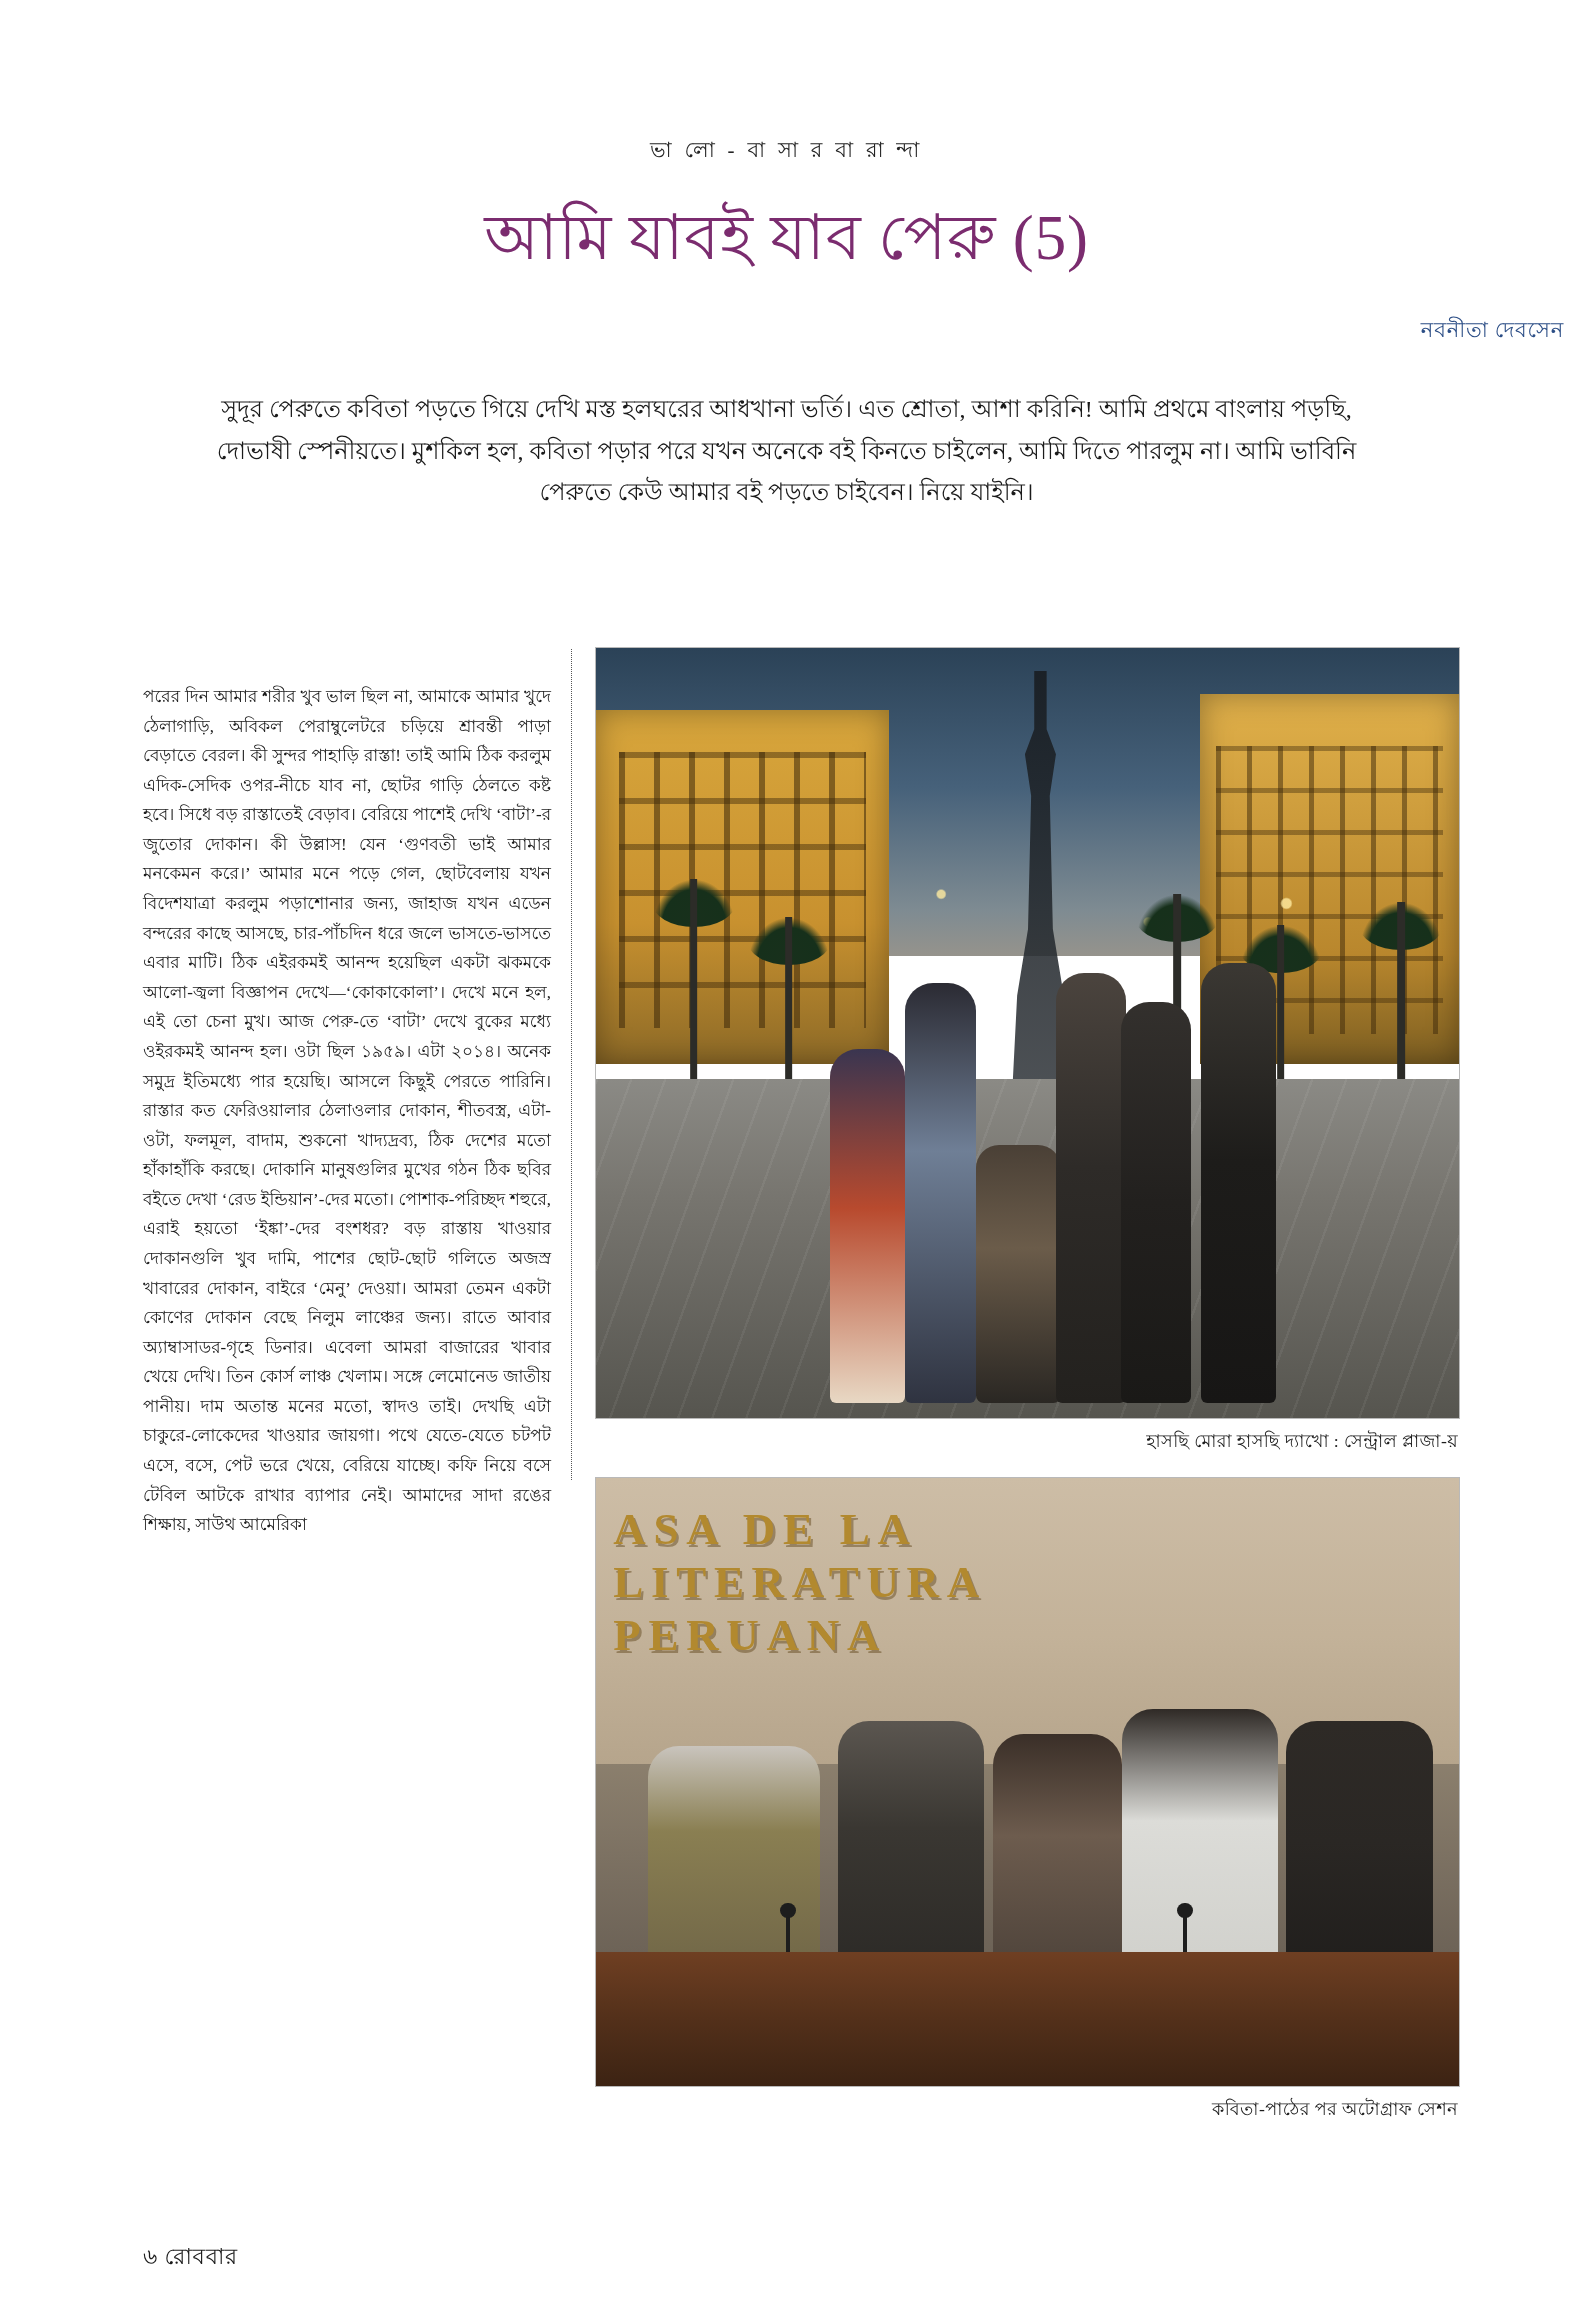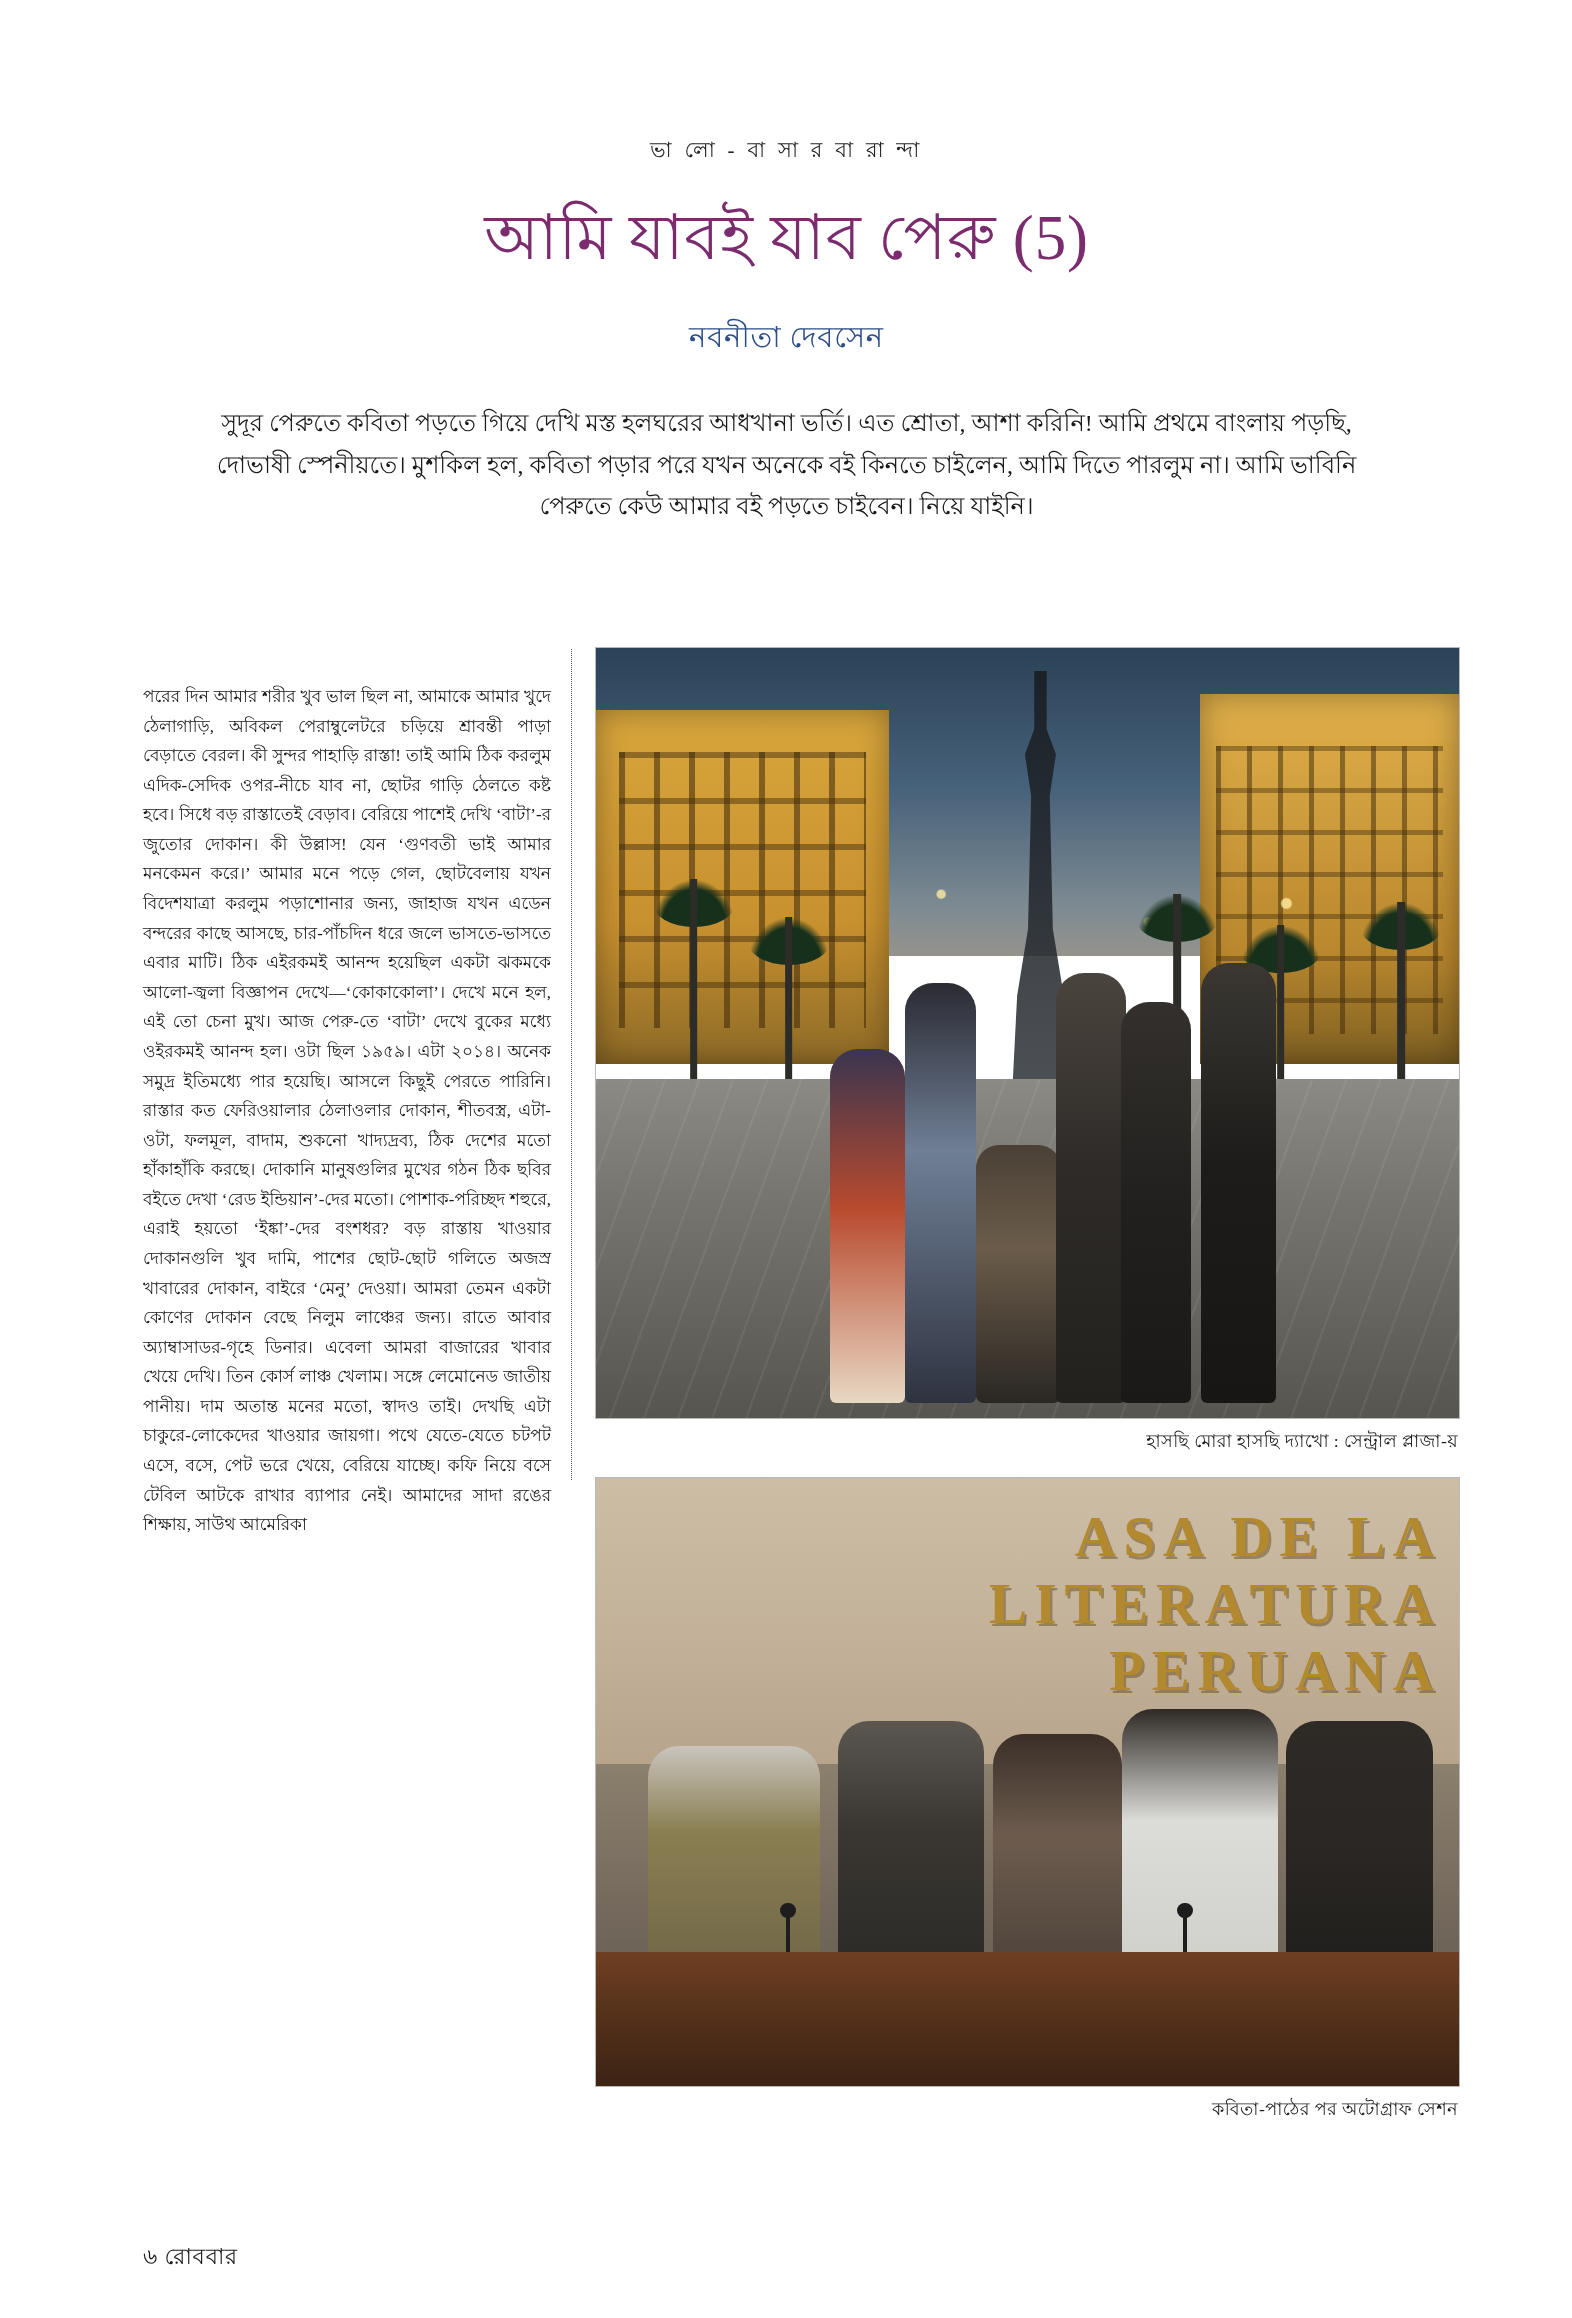--- a/index.html
+++ b/index.html
@@ -34,22 +34,22 @@
     text-align: center;
     font-family: "Liberation Serif", serif;
     font-size: 63px;
     font-weight: normal;
     color: #7b2c6f;
     margin-top: 35px;
     letter-spacing: 0.8px;
     line-height: 1.08;
   }
   .byline {
-    text-align: center;
-    font-size: 29px;
+    text-align: right;
+    font-size: 21px;
     color: #2c4e86;
     margin-top: 34px;
     letter-spacing: 0.8px;
     font-family: Liberation Serif, serif;
   }
 
   
   .standfirst {
     width: 1185px;
     margin: 40px auto 0 auto;
@@ -192,22 +192,21 @@
     background: linear-gradient(to bottom, #cdbda6 0%, #c3b299 55%, #b6a58c 100%);
   }
   .p2 .wall-letters {
     position:absolute; left:2%; top:4%; width:96%;
     font-family: "Liberation Serif", serif;
     font-weight: bold;
     color: #b2892f;
     letter-spacing: 7.7px;
     text-shadow: 2.3px 3.1px 0 rgba(90,65,20,.45);
     line-height: 1.18;
-    font-size: 57px;
-    text-align: right;
+    font-size: 45px;
   }
   .p2 .table {
     position:absolute; left:0; bottom:0; width:100%; height:22%;
     background: linear-gradient(to bottom, #6f3f22 0%, #53301a 50%, #3c2313 100%);
   }
   .p2 .floorwall {
     position:absolute; left:0; top:47%; width:100%; height:31%;
     background: linear-gradient(to bottom, #8b7f6d 0%, #6d6357 100%);
   }
   .p2 .seated {

